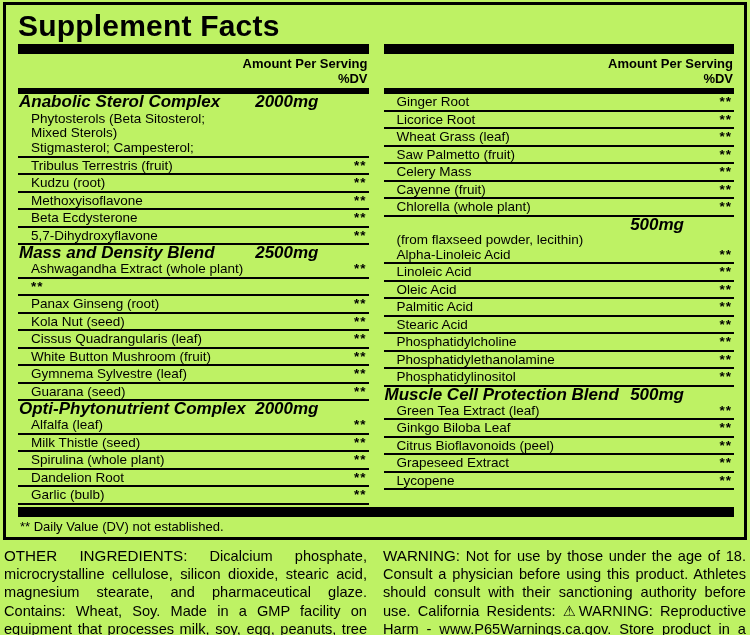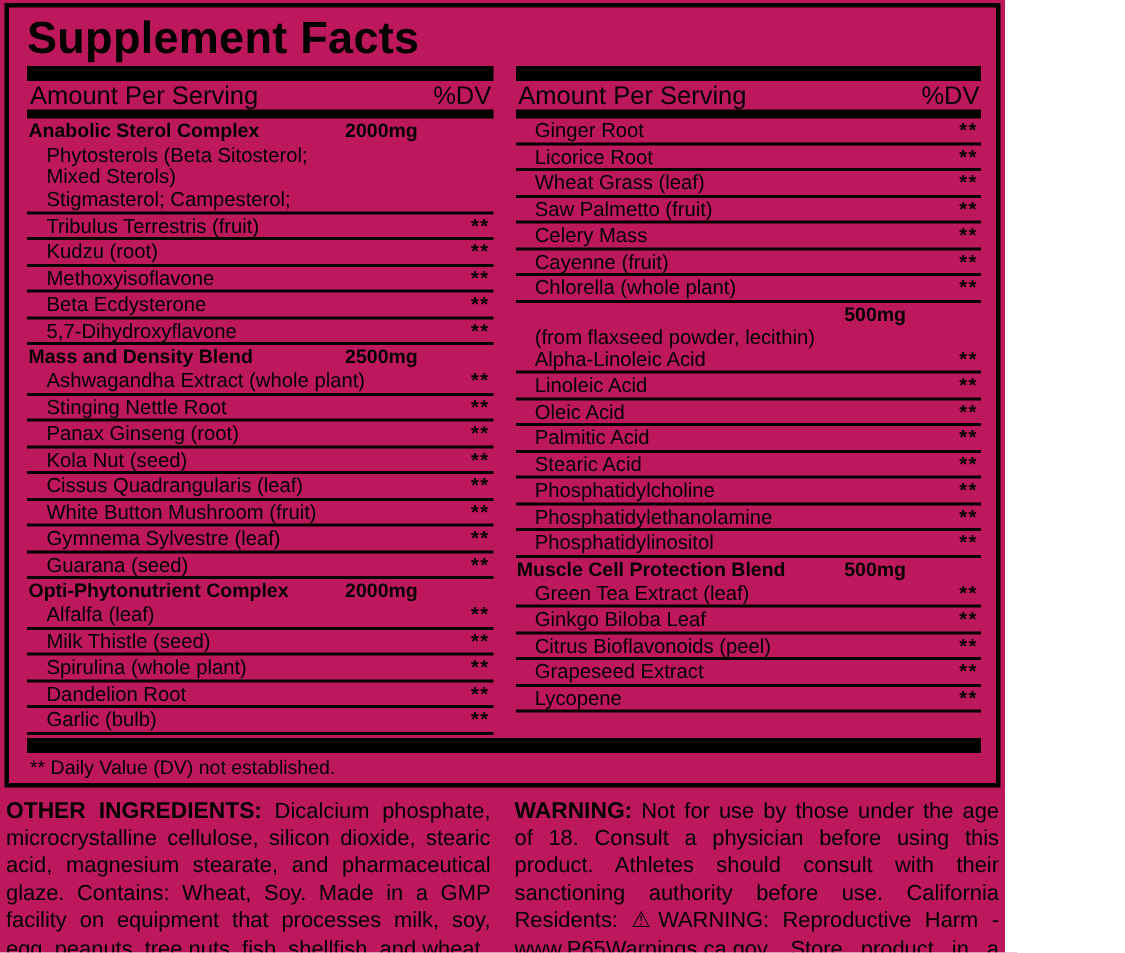--- a/index.html
+++ b/index.html
@@ -1,20 +1,20 @@
 <!DOCTYPE html>
 <html><head>
 <meta charset="utf-8">
 <style>
   html, body { margin: 0; padding: 0; background: #ffffff; }
   .page {
     box-sizing: border-box;
-    width: 670px;
+    width: 750px;
     height: 635px;
-    background: #be185d;
+    background: #bef264;
     color: #000000;
     font-family: "Liberation Sans", sans-serif;
     padding: 2px 3px;
     overflow: hidden;
   }
   .label-box {
     box-sizing: border-box;
     border: 3px solid #000;
     padding: 5px 10px 3px 12px;
   }
@@ -28,27 +28,29 @@
     font-size: 15px;
     line-height: 18px;
     margin-top: 1px;
   }
   .columns { display: flex; gap: 15px; margin-top: 2px; }
   .col { flex: 1; min-width: 0; }
   .bar-thick { height: 10px; background: #000; }
   .bar-thin  { height: 6px;  background: #000; margin-top: 1px; }
   .col-header {
     display: flex; justify-content: space-between; align-items: flex-end;
-    font-weight: normal; font-size: 17px; line-height: 15px;
+    font-weight: bold; font-size: 13px; line-height: 15px;
     padding: 2px 1px 1px 2px;
+    flex-direction: column;
   }
   .sec-header {
     display: flex; align-items: flex-end;
-    font-weight: bold; font-size: 13px; line-height: 14px;
+    font-weight: bold; font-size: 17px; line-height: 14px;
     padding: 1px 0 1px 1px;
+    font-style: italic;
   }
   .sec-amount { margin-left: auto; margin-right: 50px; font-weight: bold; }
   .subtitle {
     font-size: 13.5px; line-height: 14px; padding-left: 13px;
   }
   .ing-row {
     display: flex; justify-content: space-between; align-items: flex-start;
     border-bottom: 2px solid #000;
     font-size: 13.5px; line-height: 13.5px;
     padding: 1px 2px 1px 13px;
@@ -60,21 +62,21 @@
   .footnote {
     font-weight: normal; font-size: 13px; line-height: 15px;
     padding: 2px 0 0 2px;
   }
   .footer { display: flex; gap: 16px; margin-top: 7px; padding: 0 1px; }
   .para {
     flex: 1; margin: 0;
     font-size: 14.6px; line-height: 18.4px;
     text-align: justify;
   }
-  .para .lead { font-weight: bold; font-size: 15.2px; }
+  .para .lead { font-weight: normal; font-size: 15.2px; }
 </style>
 </head>
 <body>
 
 <div class="page">
 
   <div class="label-box">
     <div class="title">Supplement Facts</div>
 
     <div class="columns" id="columns">
@@ -119,21 +121,20 @@
           </div>
           <div class="sec-header">
             <span class="sec-name">Mass and Density Blend</span>
             <span class="sec-amount">2500mg</span>
           </div>
           <div class="ing-row">
             <div class="ing-name">Ashwagandha Extract (whole plant)</div>
             <span class="ing-dv">**</span>
           </div>
           <div class="ing-row">
-            <div class="ing-name">Stinging Nettle Root</div>
             <span class="ing-dv">**</span>
           </div>
           <div class="ing-row">
             <div class="ing-name">Panax Ginseng (root)</div>
             <span class="ing-dv">**</span>
           </div>
           <div class="ing-row">
             <div class="ing-name">Kola Nut (seed)</div>
             <span class="ing-dv">**</span>
           </div>

